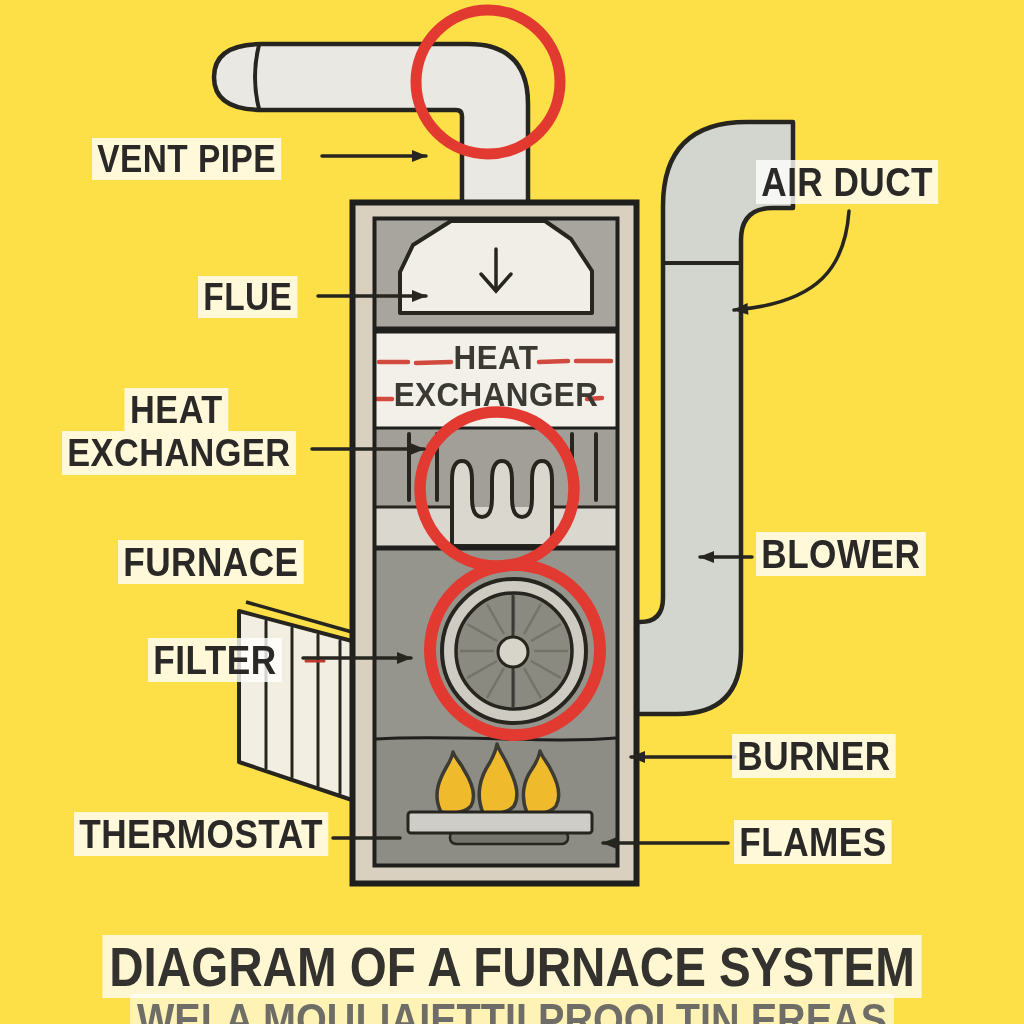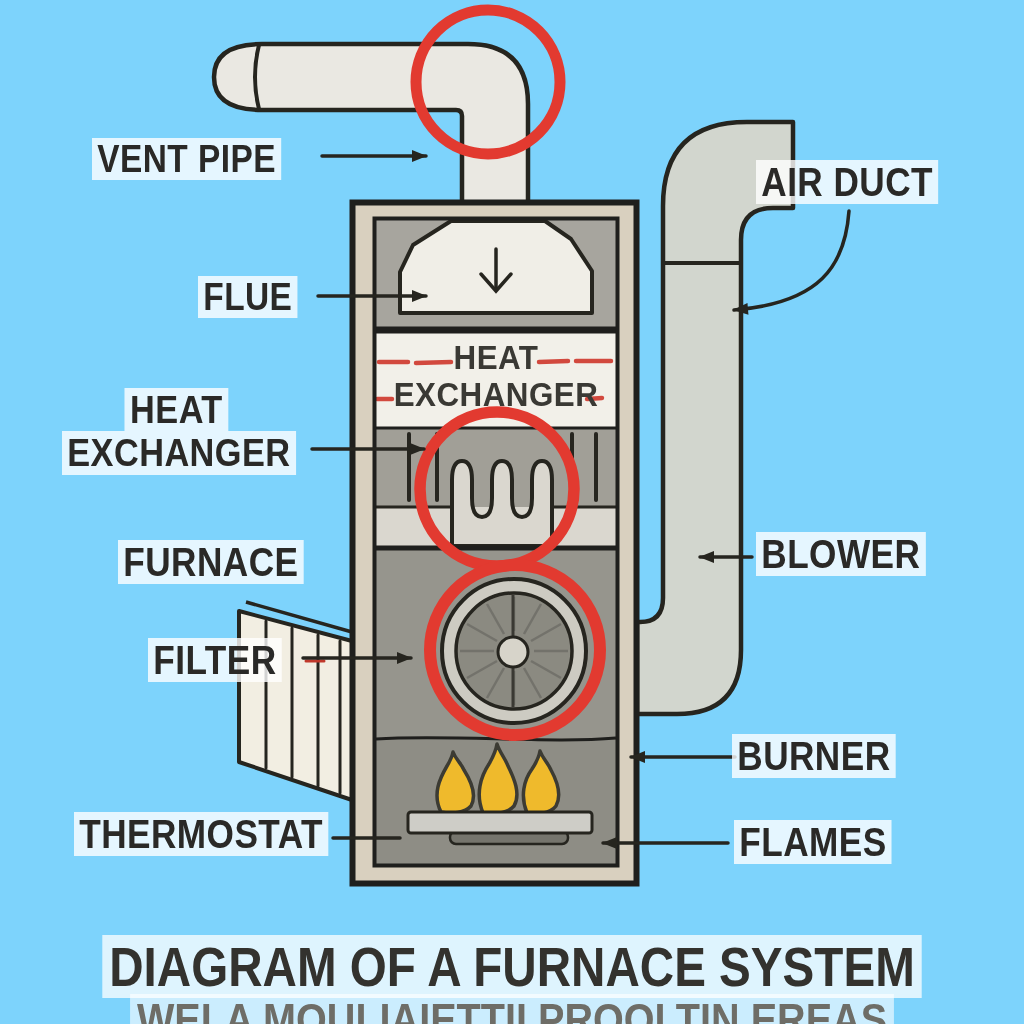--- a/index.html
+++ b/index.html
@@ -1,20 +1,20 @@
 <!DOCTYPE html>
 <html><head>
 <meta charset="utf-8">
 <style>
   html,body{margin:0;padding:0;background:#d8d4c8;}
   #stage{
     position:relative;
     width:1024px;height:1024px;
     margin:0 auto;
-    background:#7dd3fc;
+    background:#fde047;
     overflow:hidden;
     font-family:"Liberation Sans", sans-serif;
   }
   #diagram{position:absolute;left:0;top:0;}
   .lbl{
     position:absolute;
     font-weight:bold;
     color:#2a2927;
     white-space:nowrap;
     transform:scaleX(.88);

